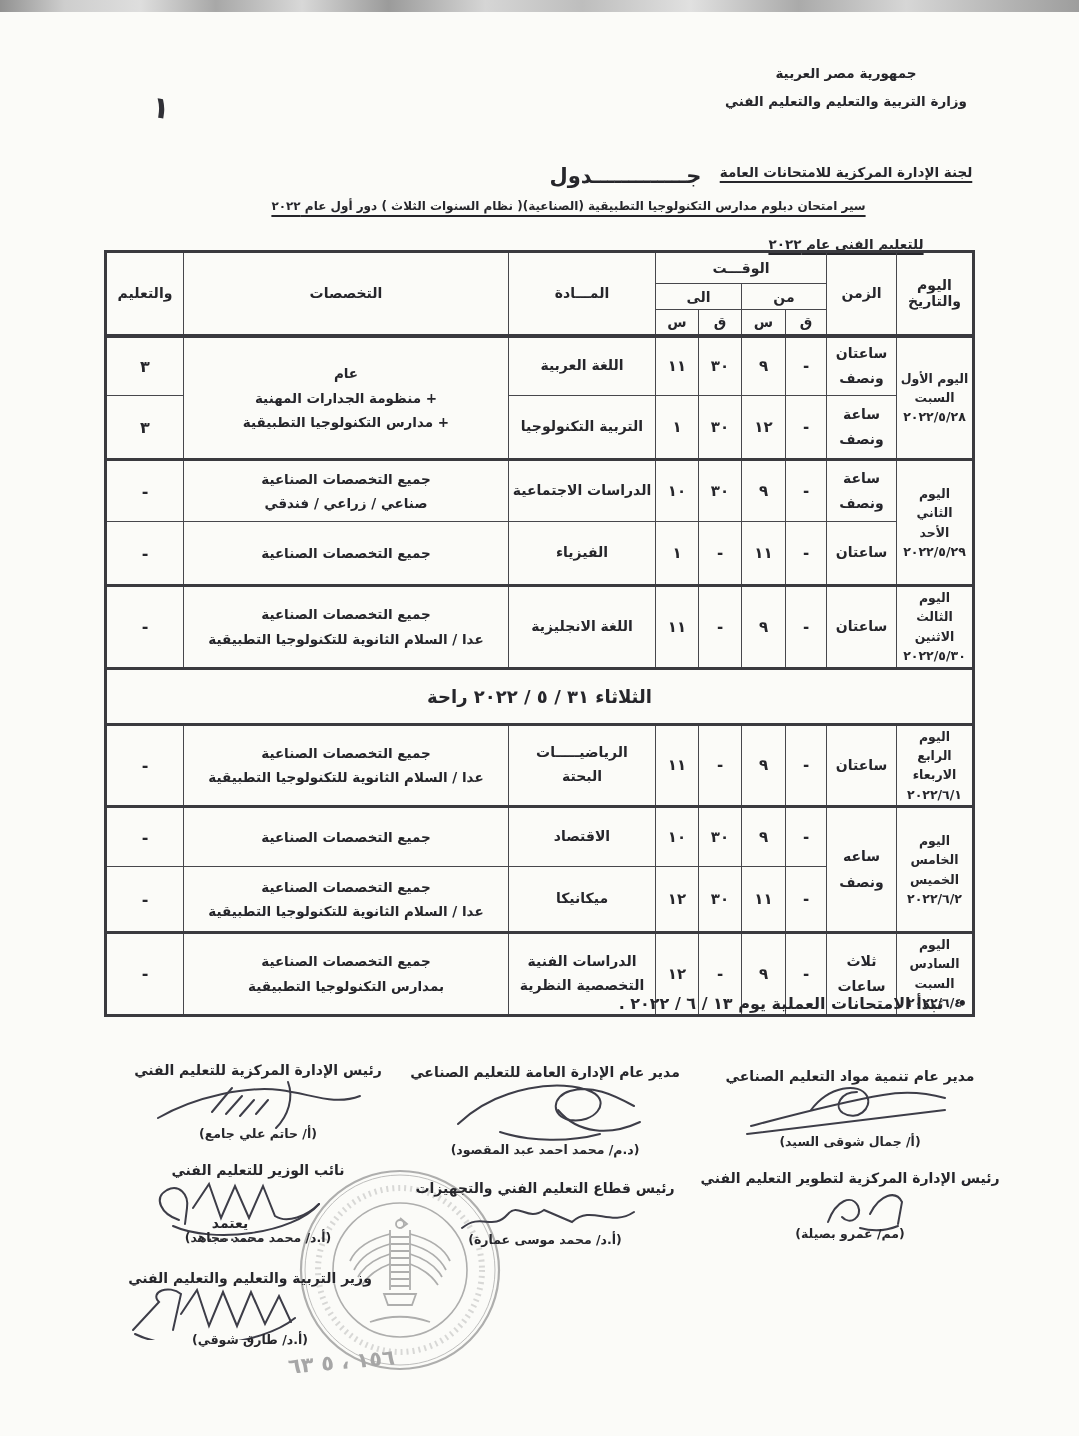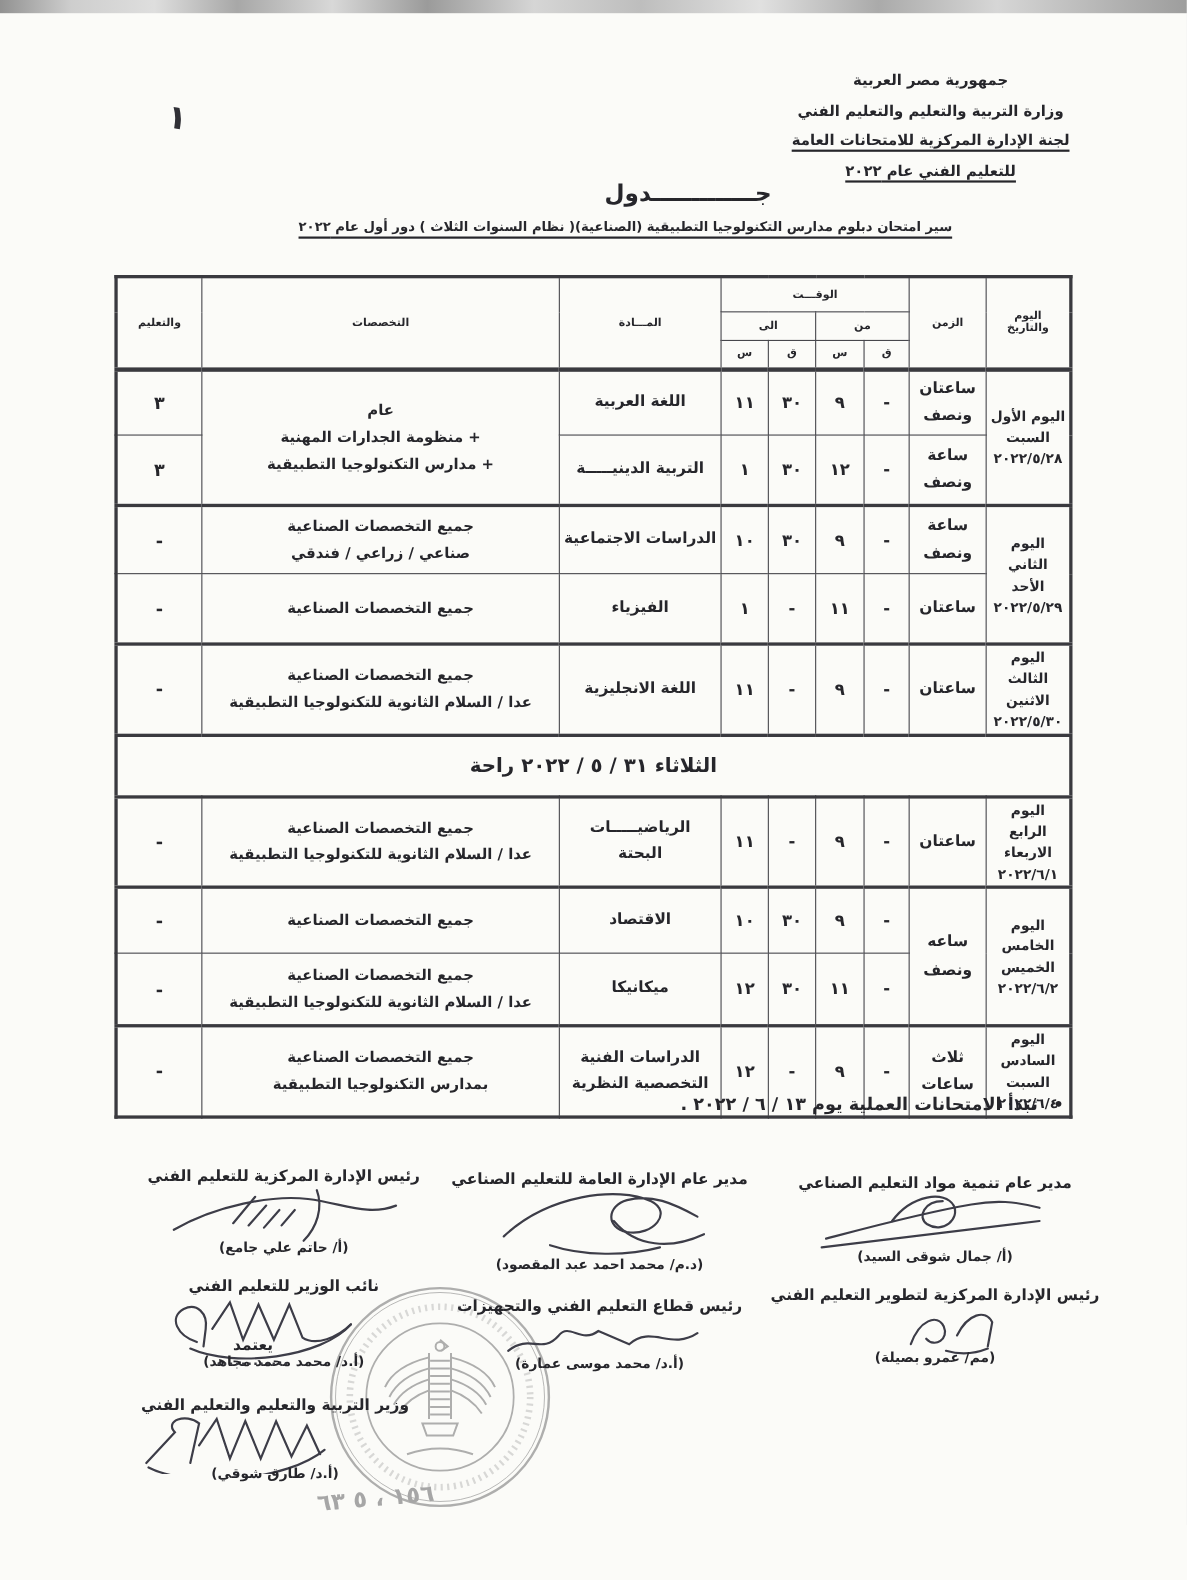--- a/index.html
+++ b/index.html
@@ -7,35 +7,35 @@
     position:relative;width:1079px;height:1436px;margin:0 auto;
     background:#fbfbf8;color:#26262b;overflow:hidden;
     font-family:"DejaVu Sans",sans-serif;font-weight:bold;direction:rtl;
   }
   .scan-top-band{
     position:absolute;top:0;left:0;width:1079px;height:12px;opacity:.85;
     background:linear-gradient(90deg,#7f7f7f 0%,#c6c6c6 6%,#d9d9d9 13%,#999 20%,#d2d2d2 28%,#8a8a8a 36%,#cfcfcf 45%,#b3b3b3 54%,#dcdcdc 64%,#9c9c9c 74%,#d0d0d0 84%,#a5a5a5 94%,#8d8d8d 100%);
   }
   .pagenum{position:absolute;left:152px;top:90px;font-size:30px;transform:rotate(9deg);color:#303036;}
   .letterhead{position:absolute;right:68px;top:60px;width:330px;text-align:center;font-size:13.5px;line-height:2.05;}
-  .letterhead .u{text-decoration:underline;text-underline-offset:4px;text-decoration-thickness:1.5px;}
+  .letterhead .u{text-decoration:underline;text-underline-offset:4px;text-decoration-thickness:1.5px;margin-top:44px;}
   .doc-title{position:absolute;left:272px;right:100px;top:164px;text-align:center;font-size:21px;letter-spacing:1px;}
   .doc-subtitle{
     position:absolute;left:150px;right:92px;top:199px;text-align:center;font-size:12px;
     text-decoration:underline;text-underline-offset:5px;text-decoration-thickness:1.6px;
   }
   table.sched{
     position:absolute;right:104px;top:250px;width:868px;height:726px;
     border-collapse:collapse;table-layout:fixed;border:3px solid #3a3a3f;
   }
   .sched th,.sched td{
     border:1.4px solid #47474c;text-align:center;vertical-align:middle;
     white-space:pre-line;padding:1px 3px;font-weight:bold;
   }
-  .sched thead th{font-size:10px;}
+  .sched thead th{font-size:14px;}
   .sched thead tr.sub2 th{border-bottom:4px solid #3a3a3f;}
   th.bb4{border-bottom:4px solid #3a3a3f;}
   td.bb,tr.sep td{border-bottom:3px solid #3a3a3f;}
   .cell-day{font-size:12.5px;line-height:1.55;}
   .cell-dur{font-size:14px;line-height:1.8;}
   .cell-num{font-size:15px;}
   .cell-subj{font-size:14px;line-height:1.7;}
   .cell-spec{font-size:13.5px;line-height:1.8;}
   .cell-form{font-size:16px;}
   td.rest{font-size:18px;letter-spacing:.5px;}
@@ -125,21 +125,21 @@
 + مدارس التكنولوجيا التطبيقية</td>
         <td class="cell-form">٣</td>
       </tr>
       <tr class="sep" style="height:64px">
         <td class="cell-dur">ساعة
 ونصف</td>
         <td class="cell-num">-</td>
         <td class="cell-num">١٢</td>
         <td class="cell-num">٣٠</td>
         <td class="cell-num">١</td>
-        <td class="cell-subj">التربية الدينيـــــة</td>
+        <td class="cell-subj">التربية التكنولوجيا</td>
         <td class="cell-form">٣</td>
       </tr>
       <tr style="height:62px">
         <td rowspan="2" class="cell-day bb">اليوم الثاني
 الأحد
 ٢٠٢٢/٥/٢٩</td>
         <td class="cell-dur">ساعة
 ونصف</td>
         <td class="cell-num">-</td>
         <td class="cell-num">٩</td>

